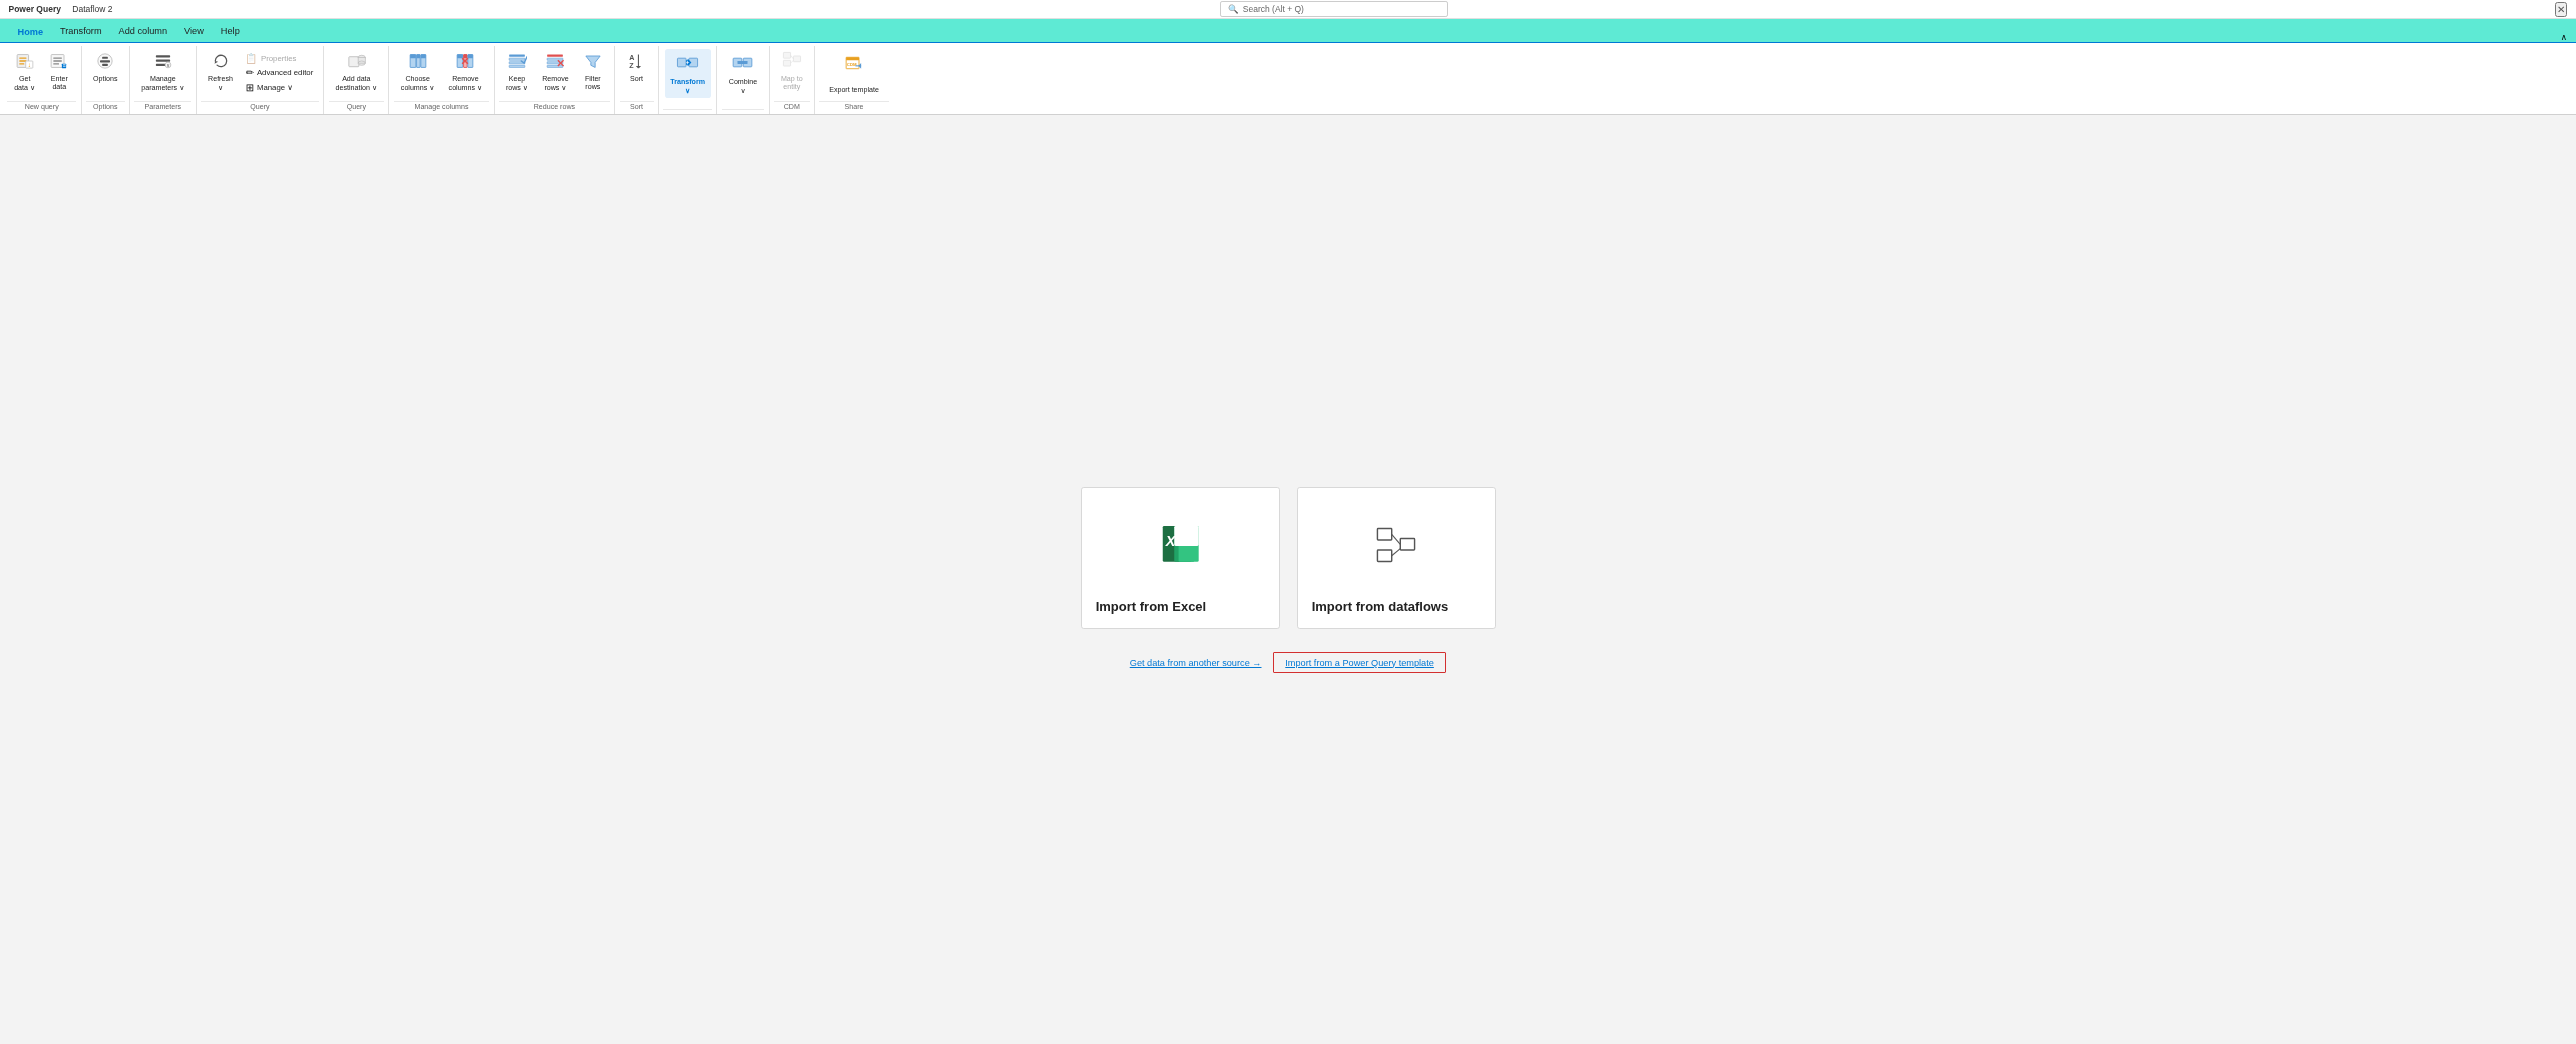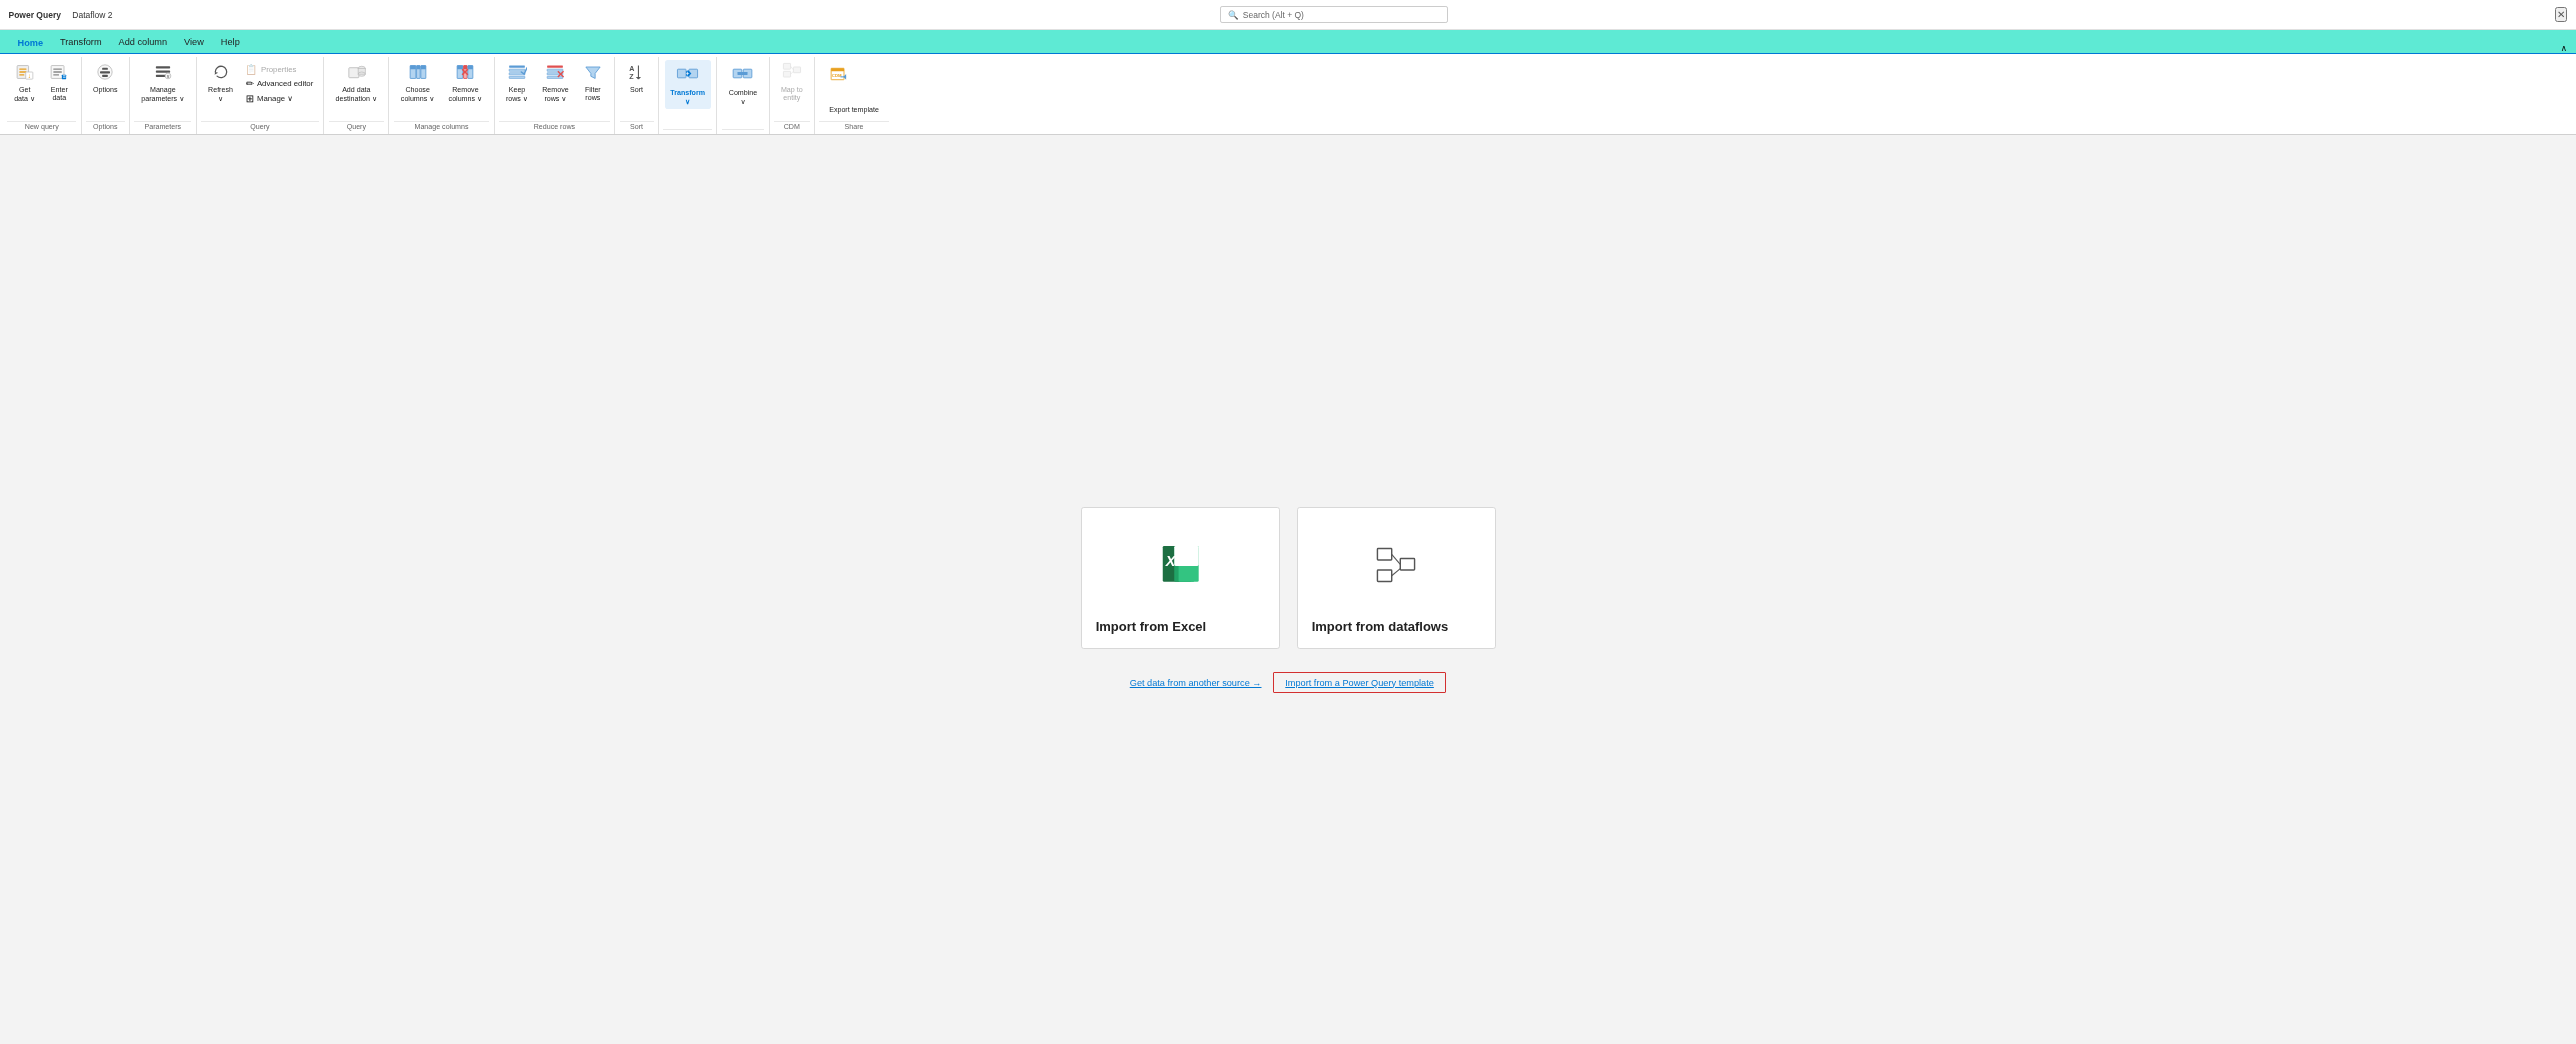--- a/index.html
+++ b/index.html
@@ -1,21 +1,21 @@
 <!DOCTYPE html>
 <html style="font-size:11.4px"><head>
   <meta charset="utf-8">
   <style>
     * { box-sizing: border-box; margin: 0; padding: 0; }
     body { font-family: 'Segoe UI', Arial, sans-serif; background: #f3f3f3; font-size: 8.5px; color: #222; user-select: none; }
 
     
     .title-bar {
       display: flex; align-items: center; justify-content: space-between;
-      background: #fff; height: 30px; padding: 0 8.5px;
+      background: #fff; height: 19px; padding: 0 8.5px;
       border-bottom: 0.7px solid #e0e0e0;
     }
     .title-bar-left { display: flex; align-items: center; gap: 11.4px; }
     .title-bar-app { font-weight: 600; font-size: 8.5px; color: #333; }
     .title-bar-doc { font-size: 8.5px; color: #333; }
     .title-bar-search {
       display: flex; align-items: center; gap: 4.3px;
       border: 0.7px solid #ccc; border-radius: 2.1px;
       padding: 2.1px 7.1px; background: #fff; width: 228px;
       font-size: 8.5px; color: #666;
@@ -140,21 +140,21 @@
       border-left: 1.1px solid #a06800; border-right: 1.1px solid #a06800;
     }
     .cyl-bottom {
       width: 31px; height: 8.5px; background: #c8860a;
       border-radius: 50%; border: 1.1px solid #a06800;
       margin-top: -0.7px;
     }
 
     
     .export-btn {
-      display: flex; align-items: flex-start; gap: 20px;
+      display: flex; align-items: center; gap: 11px;
       padding: 4.3px 8.5px; cursor: pointer; border-radius: 2.1px;
       background: none; border: none; font-size: 7.8px;
     }
 
     
     .transform-highlight { background: #e3f0fb; border-radius: 2.8px; }
   </style>
 </head>
 <body>
 

